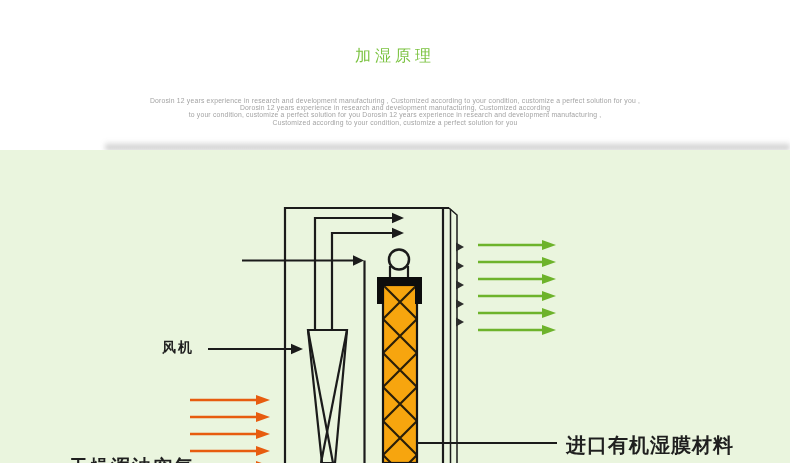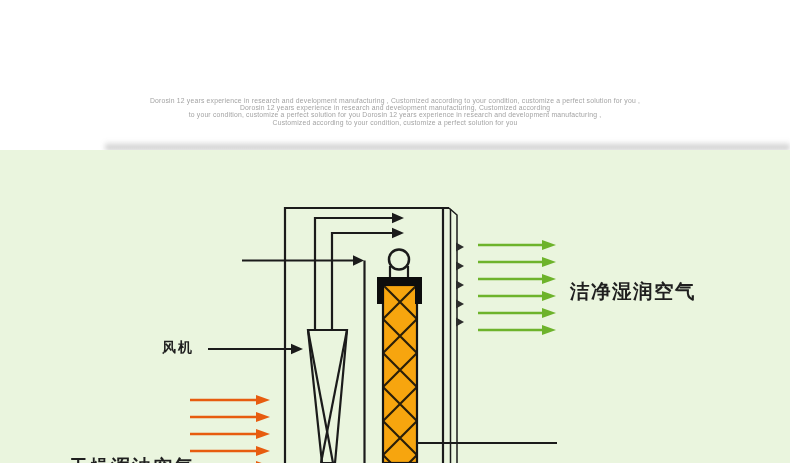--- a/index.html
+++ b/index.html
@@ -36,20 +36,21 @@
   .garr polygon{fill:var(--green-arrow);}
   .oarr line{stroke:var(--orange-arrow);stroke-width:2.4px;}
   .oarr polygon{fill:var(--orange-arrow);}
   .louver{fill:#2c2c2c;}
 </style>
 </head>
 <body>
 
 <div id="stage">
 
+  <div class="page-title">加湿原理</div>
   <div class="subtitle">
     <div>Dorosin 12 years experience in research and development manufacturing , Customized according to your condition, customize a perfect solution for you ,</div>
     <div>Dorosin  12 years experience in research  and development manufacturing, Customized according</div>
     <div>to your condition, customize a perfect solution for you Dorosin 12 years experience in research and development manufacturing ,</div>
     <div>Customized according to your condition, customize a perfect solution for you</div>
   </div>
   <div class="header-shadow"></div>
 
   <div class="panel">
 
@@ -142,16 +143,16 @@
           <polygon points="256,296 256,306 270,301"></polygon>
         <line x1="190" y1="316" x2="256" y2="316"></line>
           <polygon points="256,311 256,321 270,316"></polygon>
       </g>
 
       <line class="ln w2" x1="417" y1="293" x2="557" y2="293"></line>
     </svg>
   </div>
 
   <div class="dlabel lbl-fan">风机</div>
-  <div class="dlabel lbl-clean">洁净湿润空气</div>
+  <div class="dlabel lbl-film">进口有机湿膜材料</div>
   <div class="dlabel lbl-dry">干燥浑浊空气</div>
 
 </div>
 
 </body></html>

